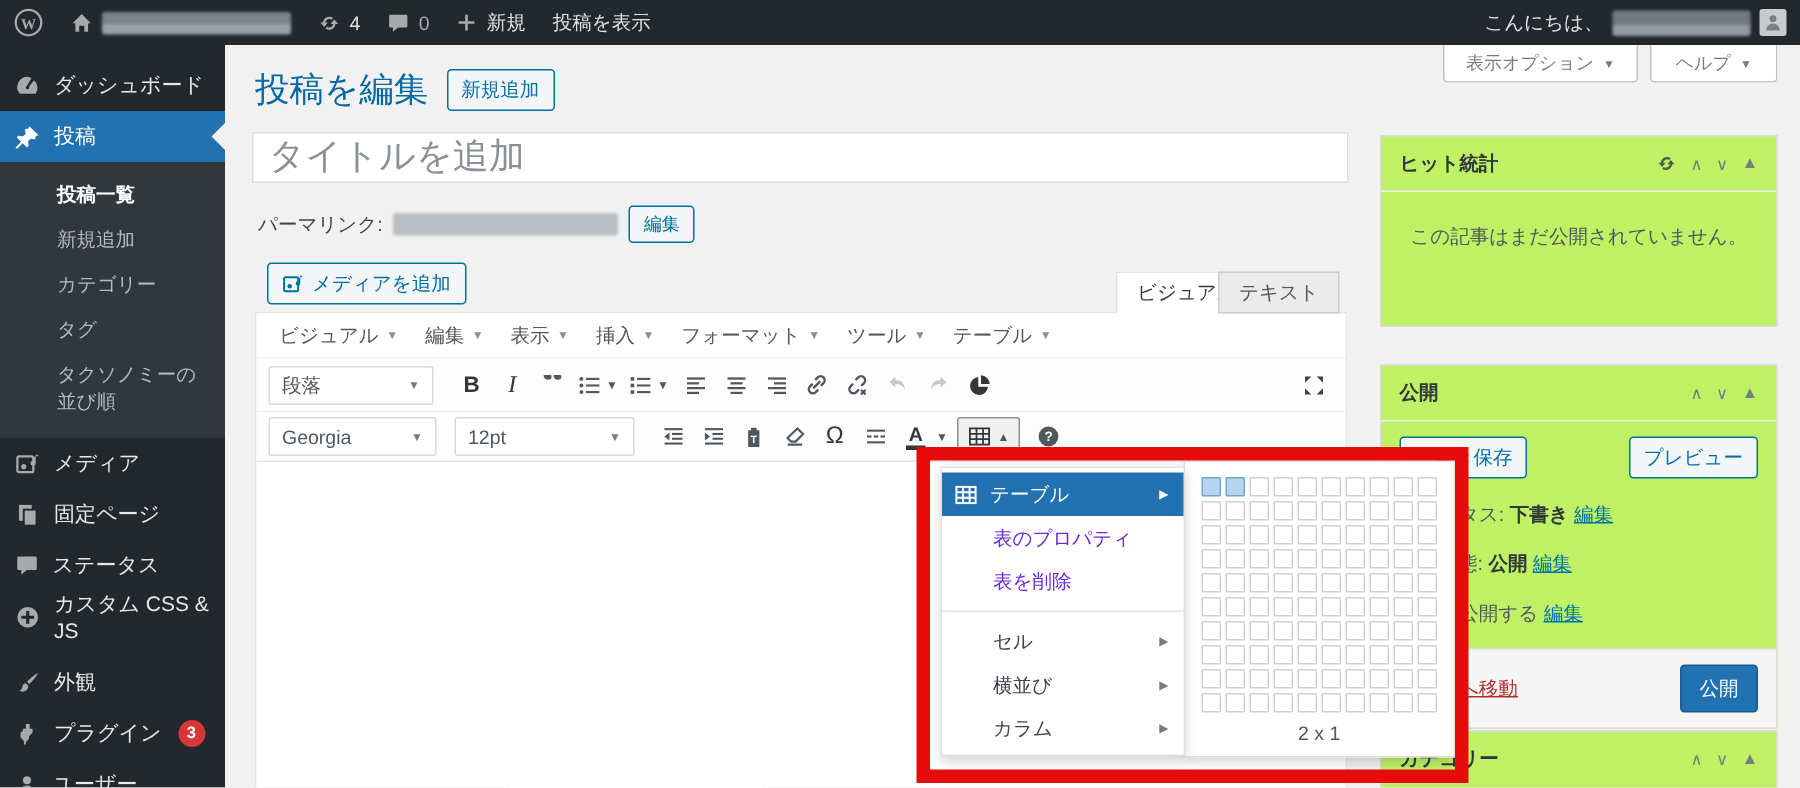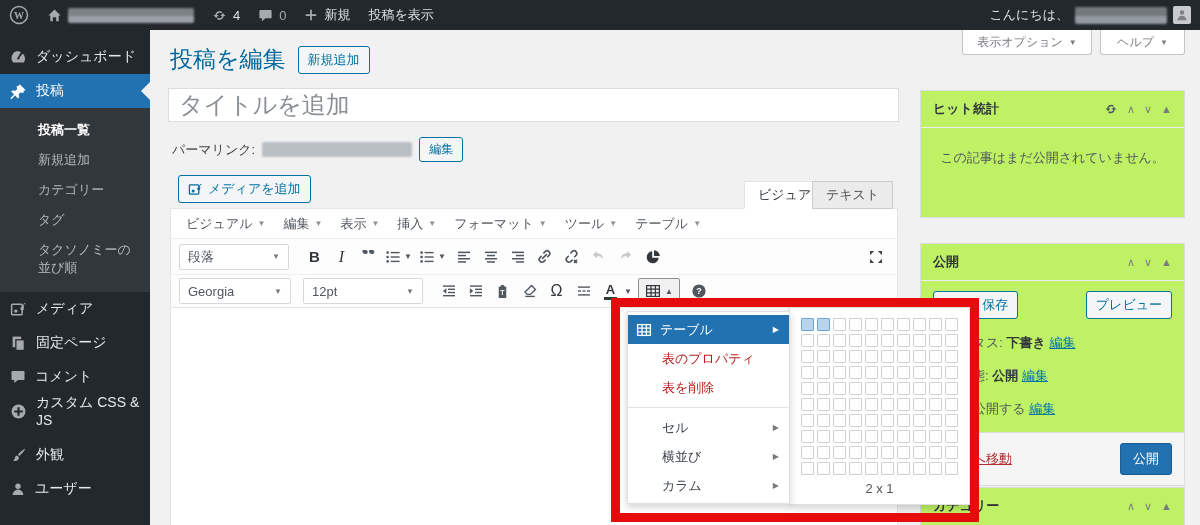--- a/index.html
+++ b/index.html
@@ -107,21 +107,21 @@
   .btn-primary { background:#2271b1; border:1px solid #1a5d94; border-radius:3px; color:#fff; font-size:13px; padding:6px 12px; cursor:pointer; }
   #panel-category { top:487px; height:40px; }
   #panel-category .postbox-header { border-bottom:none; }
 
   
   #table-menu { position:absolute; left:627px; top:311px; width:163px; background:#fff; border:1px solid #e0e0e0;
     box-shadow:0 3px 8px rgba(0,0,0,.18); z-index:60; padding:3px 0; }
   .tm-item { display:flex; align-items:center; height:29px; padding:0 10px 0 34px; font-size:13px; color:#3c434a; cursor:pointer; position:relative; }
   .tm-item.hl { background:#2271b1; color:#fff; padding-left:8px; }
   .tm-item.hl .tm-icon { margin-right:8px; }
-  .tm-item.disabled { color:#b91c1c; cursor:default; }
+  .tm-item.disabled { color:#6d28d9; cursor:default; }
   .tm-arrow { margin-left:auto; font-size:8px; color:#787c82; }
   .tm-item.hl .tm-arrow { color:#fff; }
   .tm-sep { height:1px; background:#e2e4e7; margin:5px 0; }
 
   #grid-popup { position:absolute; left:789px; top:307px; width:181px; background:#fff; border:1px solid #e0e0e0;
     box-shadow:0 3px 8px rgba(0,0,0,.18); z-index:59; padding:10px 11px 6px; }
   #size-grid { display:grid; grid-template-columns:repeat(10,13px); grid-auto-rows:13px; gap:3px; }
   .gcell { background:#fff; border:1px solid #cdd0d4; border-radius:1px; }
   .gcell.sel { background:#b9d4ef; border-color:#6ea6d8; }
   #grid-label { text-align:center; font-size:13px; color:#555; padding:6px 0 2px; }
@@ -232,39 +232,48 @@
         </svg>
       </span>
     <span>固定ページ</span>
   </div>
   <div class="menu-item">
     <span>
         <svg width="16" height="16" viewBox="0 0 16 16" fill="#a7aaad">
           <path d="M2.5 2h11c.6 0 1 .4 1 1v7c0 .6-.4 1-1 1H8l-3.8 3v-3H2.5c-.6 0-1-.4-1-1V3c0-.6.4-1 1-1z"></path>
         </svg>
       </span>
-    <span>コメント</span>
+    <span>ステータス</span>
   </div>
   <div class="menu-item">
     <span>
         <svg width="17" height="17" viewBox="0 0 16 16">
           <circle cx="8" cy="8" r="6.5" fill="#a7aaad"></circle>
           <path d="M7 4h2v3h3v2H9v3H7V9H4V7h3z" fill="#23282d"></path>
         </svg>
       </span>
     <span>カスタム CSS &amp; JS</span>
   </div>
   <div class="menu-sep"></div>
   <div class="menu-item">
     <span>
         <svg width="17" height="17" viewBox="0 0 16 16" fill="#a7aaad">
           <path d="M14.5 1.5c-2 .8-5.4 3.8-7 5.6l1.4 1.4c1.8-1.6 4.8-5 5.6-7zM6.7 8c-1 .1-1.9 1-2.1 2.3-.2 1.1-.7 1.8-1.9 2.2 1.1 1 3.4 1 4.6-.2.9-.9 1.2-2.1.9-3z"></path>
         </svg>
       </span>
     <span>外観</span>
+  </div>
+  <div class="menu-item">
+    <span>
+        <svg width="17" height="17" viewBox="0 0 16 16" fill="#a7aaad">
+          <path d="M5 1.5v3h1.8v-3h2.4v3H11v2.6l-2.2 2.2v1.5l-2 2.2v1.5H5.6v-2.2L3.5 10V7.1L5 5.6z"></path>
+        </svg>
+      </span>
+    <span>プラグイン</span>
+    <span class="badge">3</span>
   </div>
   <div class="menu-item">
     <span>
         <svg width="16" height="16" viewBox="0 0 16 16" fill="#a7aaad">
           <path d="M8 2.5a2.7 2.7 0 1 1 0 5.4 2.7 2.7 0 0 1 0-5.4zM2.6 14a5.4 5.4 0 0 1 10.8 0z"></path>
         </svg>
       </span>
     <span>ユーザー</span>
   </div>
 

